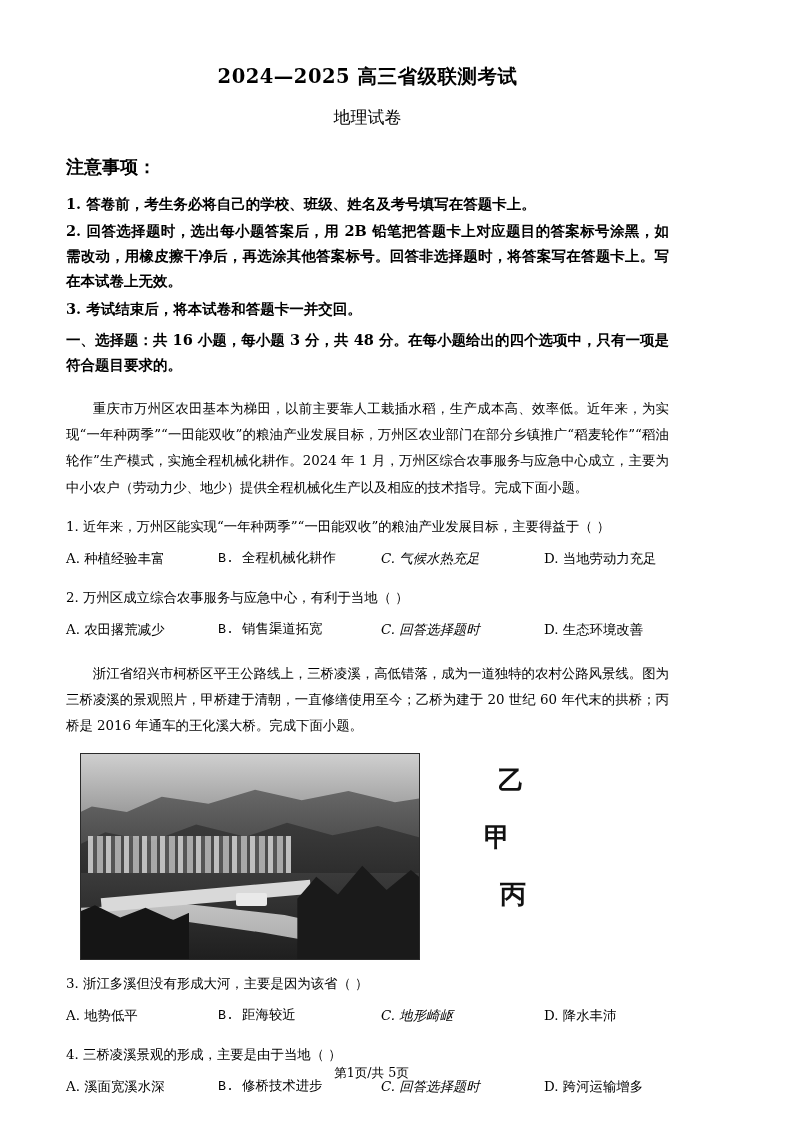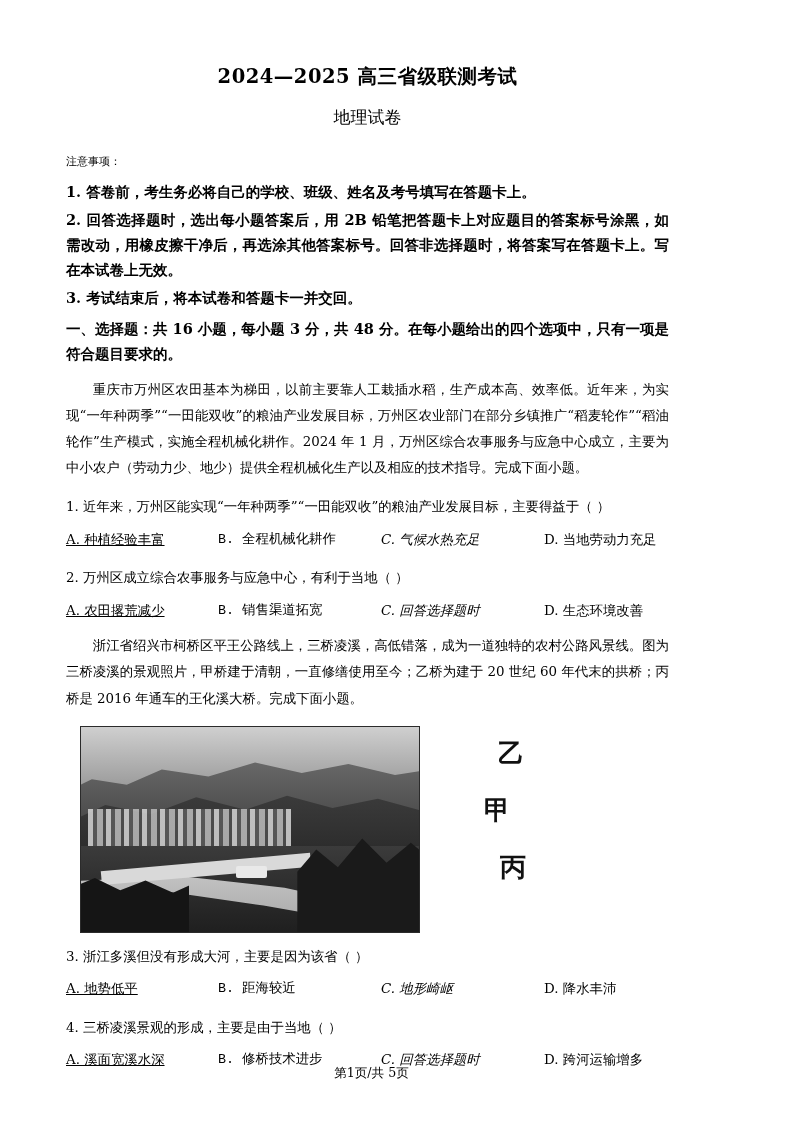--- a/index.html
+++ b/index.html
@@ -31,62 +31,62 @@
     line-height: 1.5;
   }
   .subtitle {
     text-align: center;
     font-size: 17px;
     font-weight: normal;
     margin: 14px 0 0 0;
     line-height: 1.5;
   }
   .notice-head {
-    font-size: 11px;
-    font-weight: normal;
+    font-size: 18px;
+    font-weight: bold;
     margin: 22px 0 10px 0;
     line-height: 1.6;
   }
   .notice-item {
     font-size: 14.5px;
     font-weight: bold;
     line-height: 1.72;
     margin: 3px 0 0 0;
     text-align: justify;
   }
   .section-head {
     font-size: 14.5px;
     font-weight: bold;
     line-height: 1.72;
     margin: 6px 0 0 0;
     text-align: justify;
   }
   .passage {
     font-size: 13.4px;
     line-height: 1.95;
-    margin: 10px 0 0 0;
+    margin: 18px 0 0 0;
     text-indent: 2em;
     text-align: justify;
   }
   .question {
     font-size: 13.4px;
     line-height: 1.9;
     margin: 13px 0 0 0;
     text-align: justify;
   }
   .options {
     display: flex;
     font-size: 13.4px;
     line-height: 1.9;
     margin: 7px 0 0 0;
   }
   .options .opt {
     white-space: nowrap;
   }
-  .opt-w1 { width: 152px; text-decoration: underline; }
+  .opt-w1 { width: 152px; }
   .opt-w2 { width: 163px; font-family: Liberation Mono, monospace; }
   .opt-w3 { width: 163px; font-style: italic; }
   .figure {
     margin: 14px 0 0 14px;
     width: 560px;
     height: 205px;
     position: relative;
   }
   .photo {
     position: absolute;

